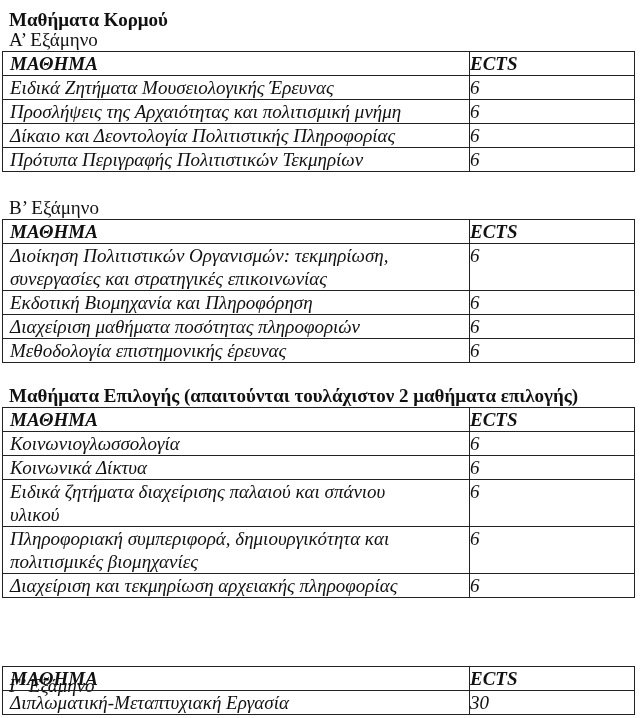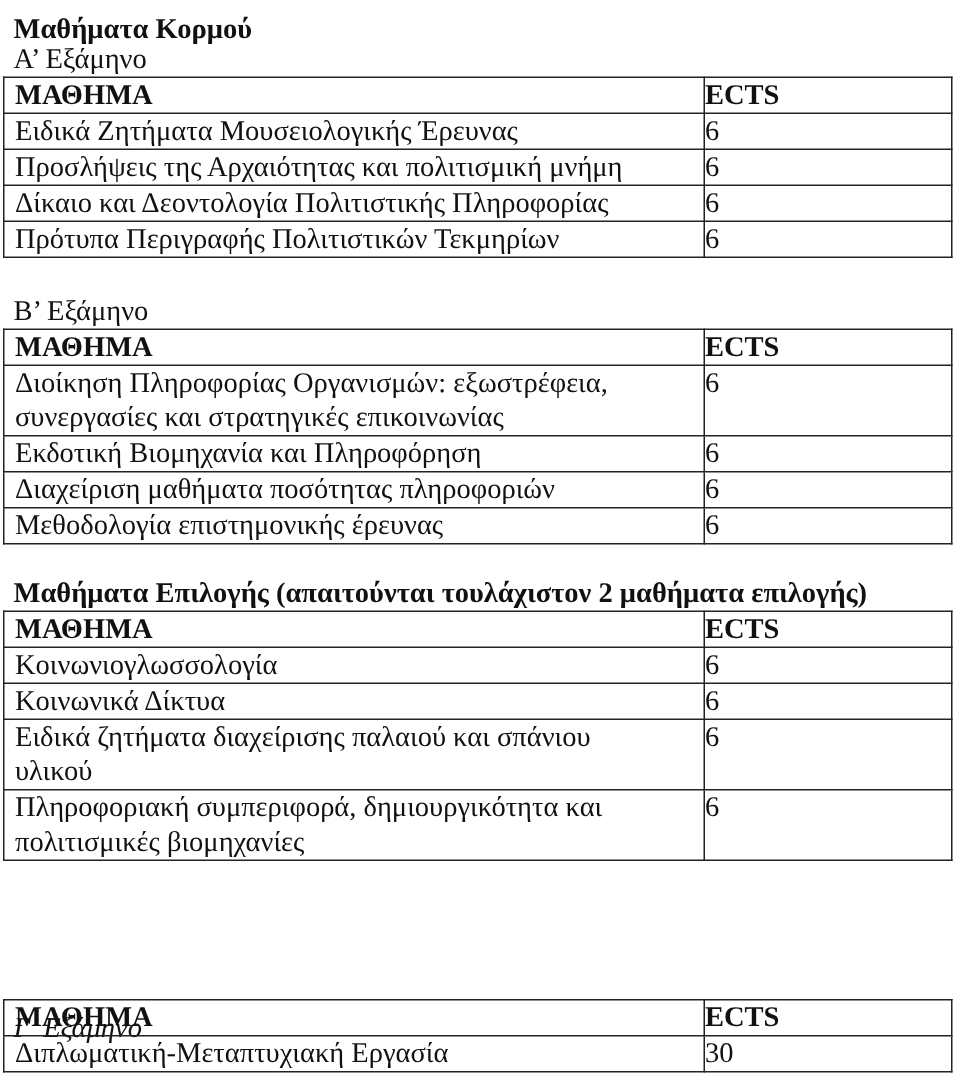--- a/index.html
+++ b/index.html
@@ -22,20 +22,21 @@
       line-height: 20px;
       white-space: nowrap;
     }
     .label.bold { font-weight: bold; text-align: right; }
     table.course-table {
       position: absolute;
       left: 2px;
       width: 633px;
       border-collapse: collapse;
       table-layout: fixed;
+      font-style: italic;
     }
     table.course-table td, table.course-table th {
       border: 1.5px solid #222222;
       padding: 0 0 0 7px;
       height: 22px;
       line-height: 23px;
       vertical-align: top;
       font-weight: normal;
       text-align: left;
     }
@@ -86,21 +87,21 @@
 <div class="label" style="top:198px;">Β’ Εξάμηνο</div>
 
 <table class="course-table" style="top:219px;">
   <tbody>
       <tr>
     <th>ΜΑΘΗΜΑ</th>
     <th class="col-ects">ECTS</th>
   </tr>
   <tr class="two-line">
     <td class="name-cell">
-      <div>Διοίκηση Πληροφορίας Οργανισμών: εξωστρέφεια,</div>
+      <div>Διοίκηση Πολιτιστικών Οργανισμών: τεκμηρίωση,</div>
       <div>συνεργασίες και στρατηγικές επικοινωνίας</div>
     </td>
     <td class="col-ects">6</td>
   </tr>
   <tr>
     <td class="name-cell">Εκδοτική Βιομηχανία και Πληροφόρηση</td>
     <td class="col-ects">6</td>
   </tr>
   <tr>
     <td class="name-cell">Διαχείριση μαθήματα ποσότητας πληροφοριών</td>
@@ -136,20 +137,24 @@
     </td>
     <td class="col-ects">6</td>
   </tr>
   <tr class="two-line">
     <td class="name-cell">
       <div>Πληροφοριακή συμπεριφορά, δημιουργικότητα και</div>
       <div>πολιτισμικές βιομηχανίες</div>
     </td>
     <td class="col-ects">6</td>
   </tr>
+  <tr>
+    <td class="name-cell">Διαχείριση και τεκμηρίωση αρχειακής πληροφορίας</td>
+    <td class="col-ects">6</td>
+  </tr>
 </tbody>
   </table>
 
 <div class="label" style="top:676px;font-style:italic;">Γ’ Εξάμηνο</div>
 
 <table class="course-table" style="top:666px;">
   <tbody>
       <tr>
     <th>ΜΑΘΗΜΑ</th>
     <th class="col-ects">ECTS</th>

